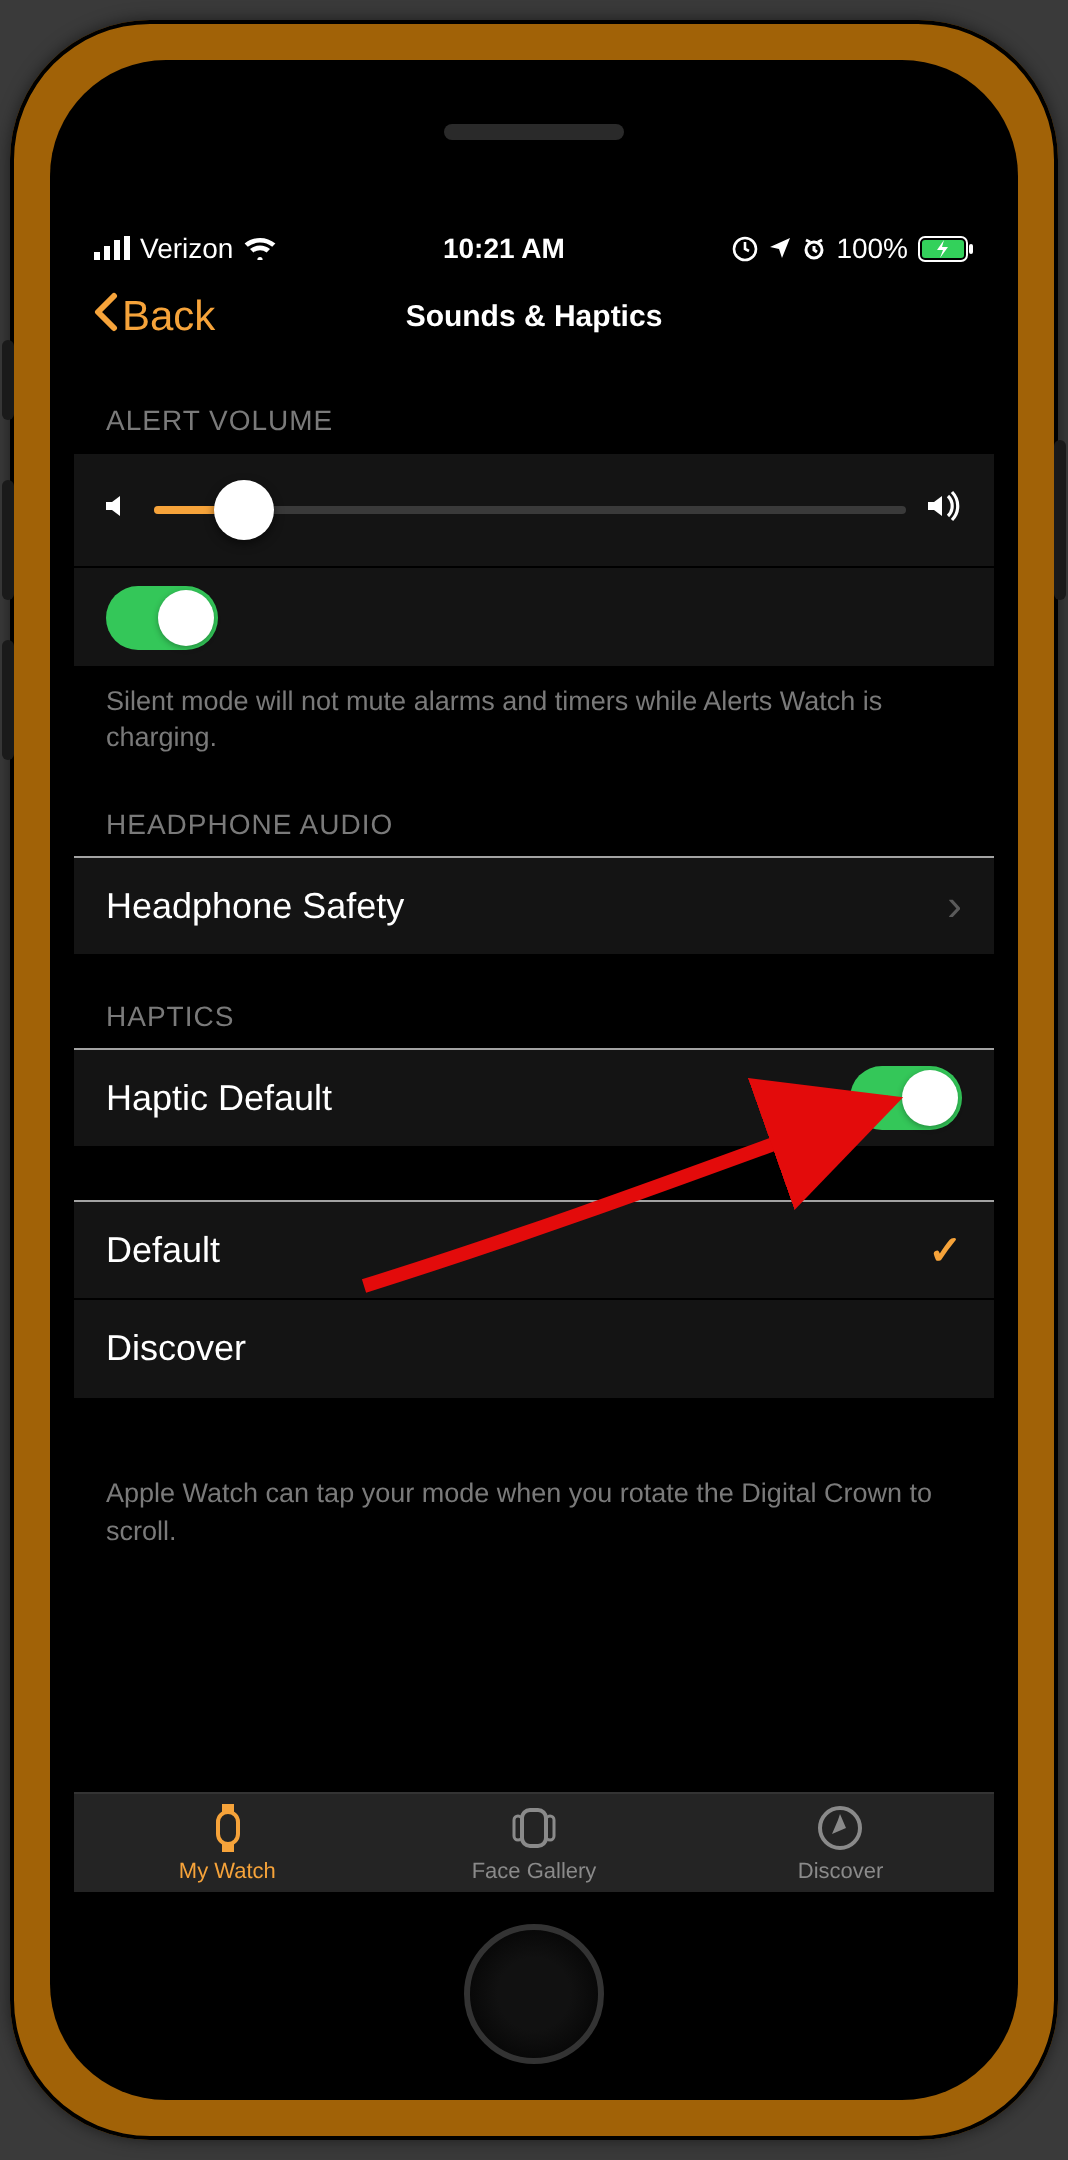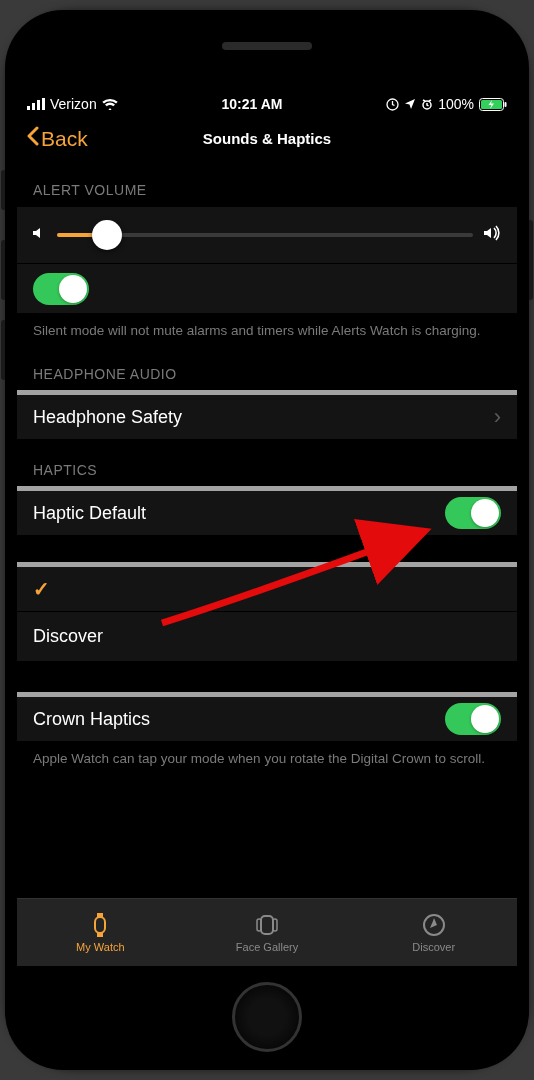--- a/index.html
+++ b/index.html
@@ -10,21 +10,21 @@
     height: 1080px;
     display: flex;
     align-items: center;
     justify-content: center;
   }
   .phone {
     width: 524px;
     height: 1060px;
     background: #a16207;
     border-radius: 70px;
-    padding: 0;
+    padding: 20px;
     position: relative;
     box-shadow: inset 0 0 0 2px #000, 0 0 8px rgba(0,0,0,.5);
   }
   .phone-inner {
     width: 100%;
     height: 100%;
     background: #000;
     border-radius: 58px;
     position: relative;
     overflow: hidden;
@@ -121,21 +121,21 @@
     background: #141414;
     min-height: 50px;
     display: flex;
     align-items: center;
     padding: 0 16px;
     color: #fff;
     font-size: 18px;
     border-bottom: 1px solid #000;
     position: relative;
   }
-  .cell.first { border-top: 5px solid #a3a3a3; }
+  .cell.first { border-top: 1px solid #a3a3a3; justify-content: center; }
   .cell .label { flex: 1; }
   .footer-text {
     color: #7a7a7a;
     font-size: 13.5px;
     line-height: 1.35;
     padding: 8px 16px 4px;
   }
 
   
   .slider-row {
@@ -187,21 +187,21 @@
     box-shadow: 0 1px 3px rgba(0,0,0,.3);
   }
 
   .chevron { color:#5a5a5a; font-size:22px; }
   .checkmark { color:#f6a33a; font-size:20px; font-weight:bold; }
 
   
   .tabbar {
     position:absolute;
     bottom:0; left:0; right:0;
-    height: 68px;
+    height: 50px;
     background: rgba(40,40,40,.9);
     display:flex;
     border-top:1px solid #333;
   }
   .tab {
     flex:1;
     display:flex;
     flex-direction:column;
     align-items:center;
     justify-content:center;
@@ -331,34 +331,29 @@
         <div class="cell first" style="position:relative;">
           <span class="label">Haptic Default</span>
           <div class="toggle">
               <div class="knob"></div>
             </div>
         </div>
 
         <div style="height:26px"></div>
 
         <div class="cell first">
+          <span class="label">Default</span>
           <span class="checkmark">✓</span>
         </div>
         <div class="cell">
           <span class="label">Discover</span>
         </div>
 
         <div style="height:30px"></div>
 
-        <div class="cell first">
-          <span class="label">Crown Haptics</span>
-          <div class="toggle">
-              <div class="knob"></div>
-            </div>
-        </div>
         <div class="footer-text">Apple Watch can tap your mode when you rotate the Digital Crown to scroll.</div>
 
         <svg class="annotation" style="left:130px; top:355px;" width="300" height="120" viewBox="0 0 300 120">
           <defs>
             <marker id="ah" markerWidth="12" markerHeight="12" refX="9" refY="5" orient="auto">
               <path d="M0 0L10 5L0 10z" fill="#e30b0b"></path>
             </marker>
           </defs>
           <path d="M15 108 C 120 75, 210 40, 278 16" fill="none" stroke="#e30b0b" stroke-width="7" marker-end="url(#ah)"></path>
         </svg>

